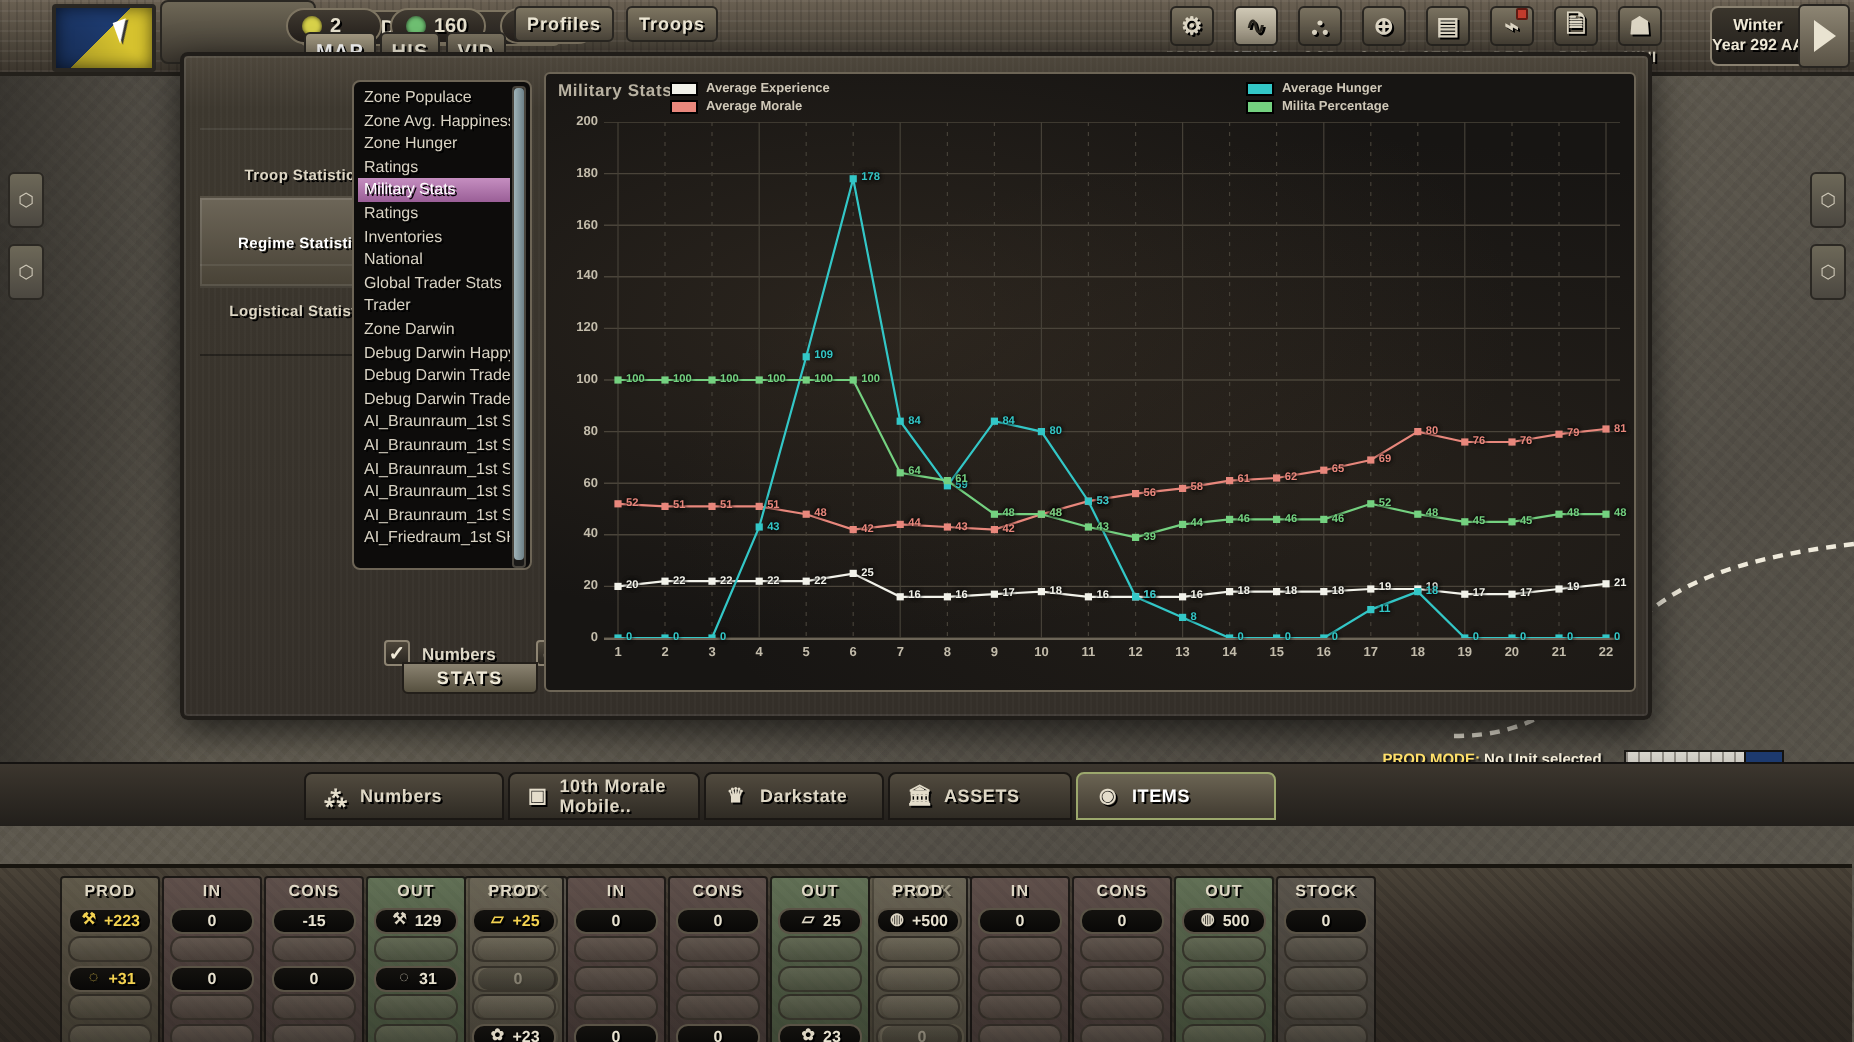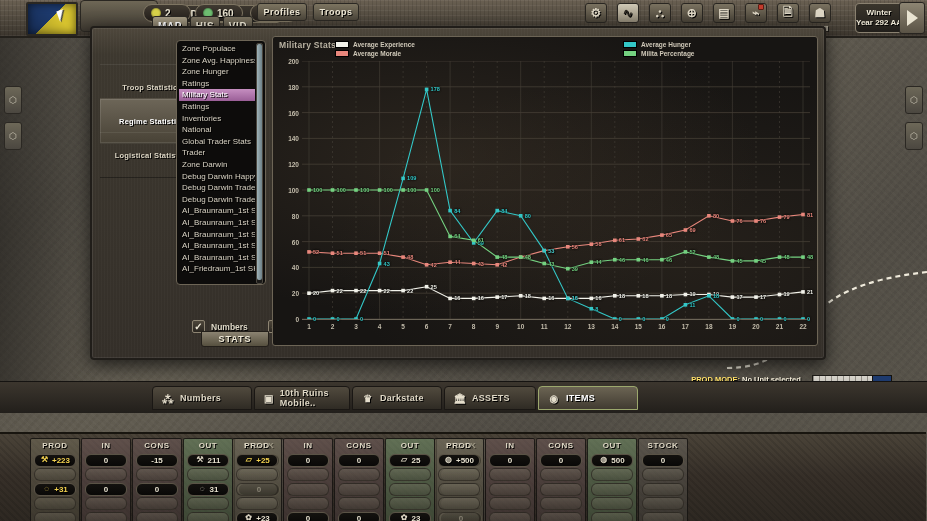--- a/index.html
+++ b/index.html
@@ -790,21 +790,21 @@
   <div class="tile-flag"></div>
 
   <div class="tabbar">
     <div id="unit-tabs">
         <div class="utab" style="left: 152px; width: 100px;">
           <span class="utab-ico">⁂</span>
           <span>Numbers</span>
         </div>
         <div class="utab" style="left: 254px; width: 96px;">
           <span class="utab-ico">▣</span>
-          <span>10th Ruins Mobile..</span>
+          <span>10th Morale Mobile..</span>
         </div>
         <div class="utab" style="left: 352px; width: 90px;">
           <span class="utab-ico">♛</span>
           <span>Darkstate</span>
         </div>
         <div class="utab" style="left: 444px; width: 92px;">
           <span class="utab-ico">🏛</span>
           <span>ASSETS</span>
         </div>
         <div class="utab active" style="left: 538px; width: 100px;">
@@ -854,21 +854,21 @@
             <div class="res-cell">
               <span>0</span>
             </div>
             <div class="res-cell empty"></div>
             <div class="res-cell empty"></div>
           </div>
           <div class="res-col out" style="left: 153px;">
             <div class="res-hd">OUT</div>
             <div class="res-cell">
               <span class="ic" style="color: rgb(220, 213, 195);">⚒</span>
-              <span>211</span>
+              <span>129</span>
             </div>
             <div class="res-cell empty"></div>
             <div class="res-cell">
               <span class="ic" style="color: rgb(220, 213, 195);">◌</span>
               <span>31</span>
             </div>
             <div class="res-cell empty"></div>
             <div class="res-cell empty"></div>
           </div>
           <div class="res-col stock" style="left: 204px;">

